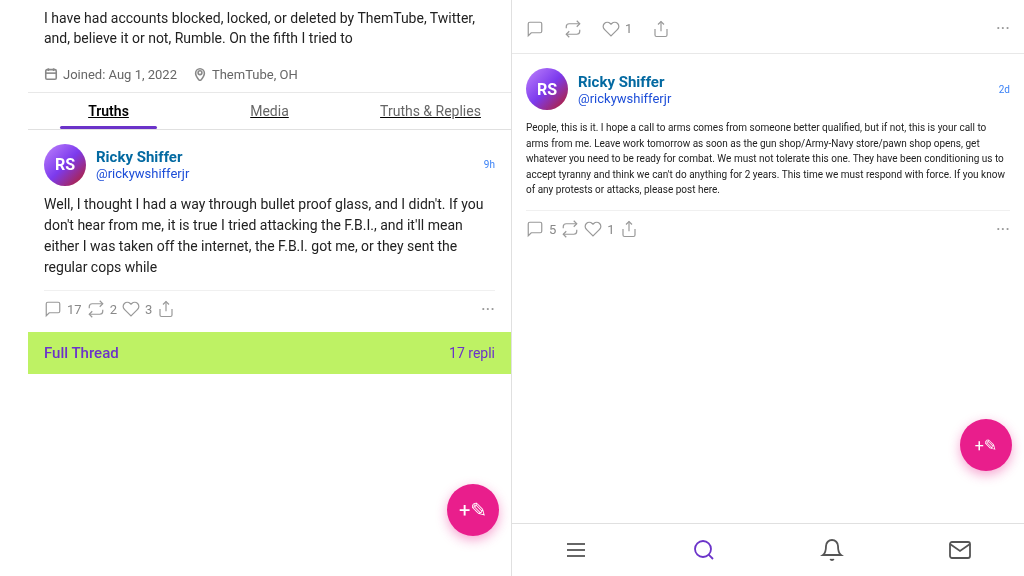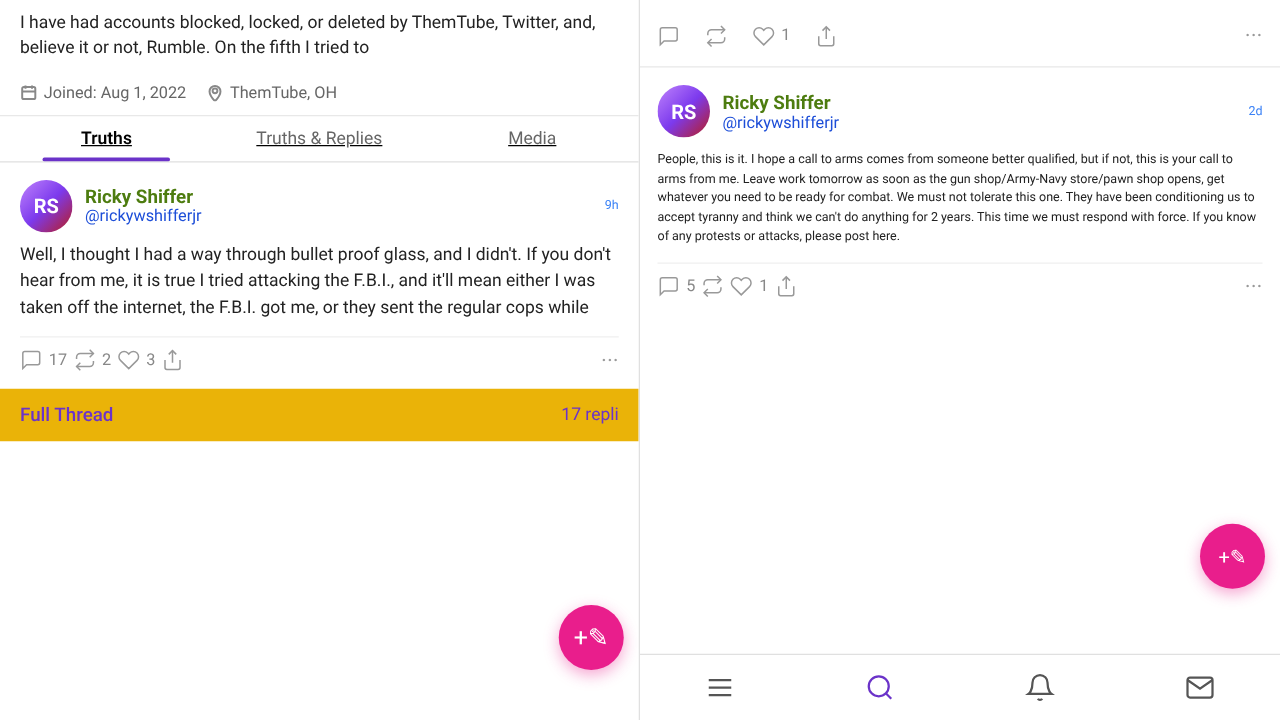--- a/index.html
+++ b/index.html
@@ -11,20 +11,21 @@
       overflow: hidden;
       display: flex;
     }
     .left-panel {
       width: 512px;
       height: 576px;
       border-right: 1px solid #e0e0e0;
       display: flex;
       flex-direction: column;
       overflow: hidden;
+      padding-left: 28px;
     }
     .right-panel {
       width: 512px;
       height: 576px;
       display: flex;
       flex-direction: column;
       overflow: hidden;
     }
 
     
@@ -112,21 +113,21 @@
       display: flex;
       align-items: center;
       justify-content: center;
       color: white;
       font-size: 16px;
       font-weight: bold;
     }
     .user-info .name {
       font-size: 15px;
       font-weight: 700;
-      color: #4d7c0f;
+      color: #0369a1;
     }
     .user-info .handle {
       font-size: 13px;
       color: #1d4ed8;
     }
     .post-time {
       font-size: 10px;
       color: #3b82f6;
     }
     .post-body {
@@ -152,21 +153,21 @@
     }
     .dots {
       margin-left: auto;
       font-size: 18px;
       color: #999;
       cursor: pointer;
     }
 
     
     .full-thread-bar {
-      background: #eab308;
+      background: #bef264;
       padding: 12px 16px;
       display: flex;
       justify-content: space-between;
       align-items: center;
       margin-top: 4px;
     }
     .full-thread-link {
       color: #6b33c9;
       font-size: 15px;
       font-weight: 500;
@@ -285,24 +286,24 @@
         <span>ThemTube, OH</span>
       </div>
     </div>
   </div>
 
   <div class="tabs-row">
     <div class="tab active">
       <span>Truths</span>
     </div>
     <div class="tab">
+      <span>Media</span>
+    </div>
+    <div class="tab">
       <span>Truths &amp; Replies</span>
-    </div>
-    <div class="tab">
-      <span>Media</span>
     </div>
   </div>
 
   <div class="relative-wrap">
     <div class="post-card">
       <div class="post-header">
         <div class="post-header-left">
           <div class="avatar">
             <div class="avatar-placeholder">RS</div>
           </div>

